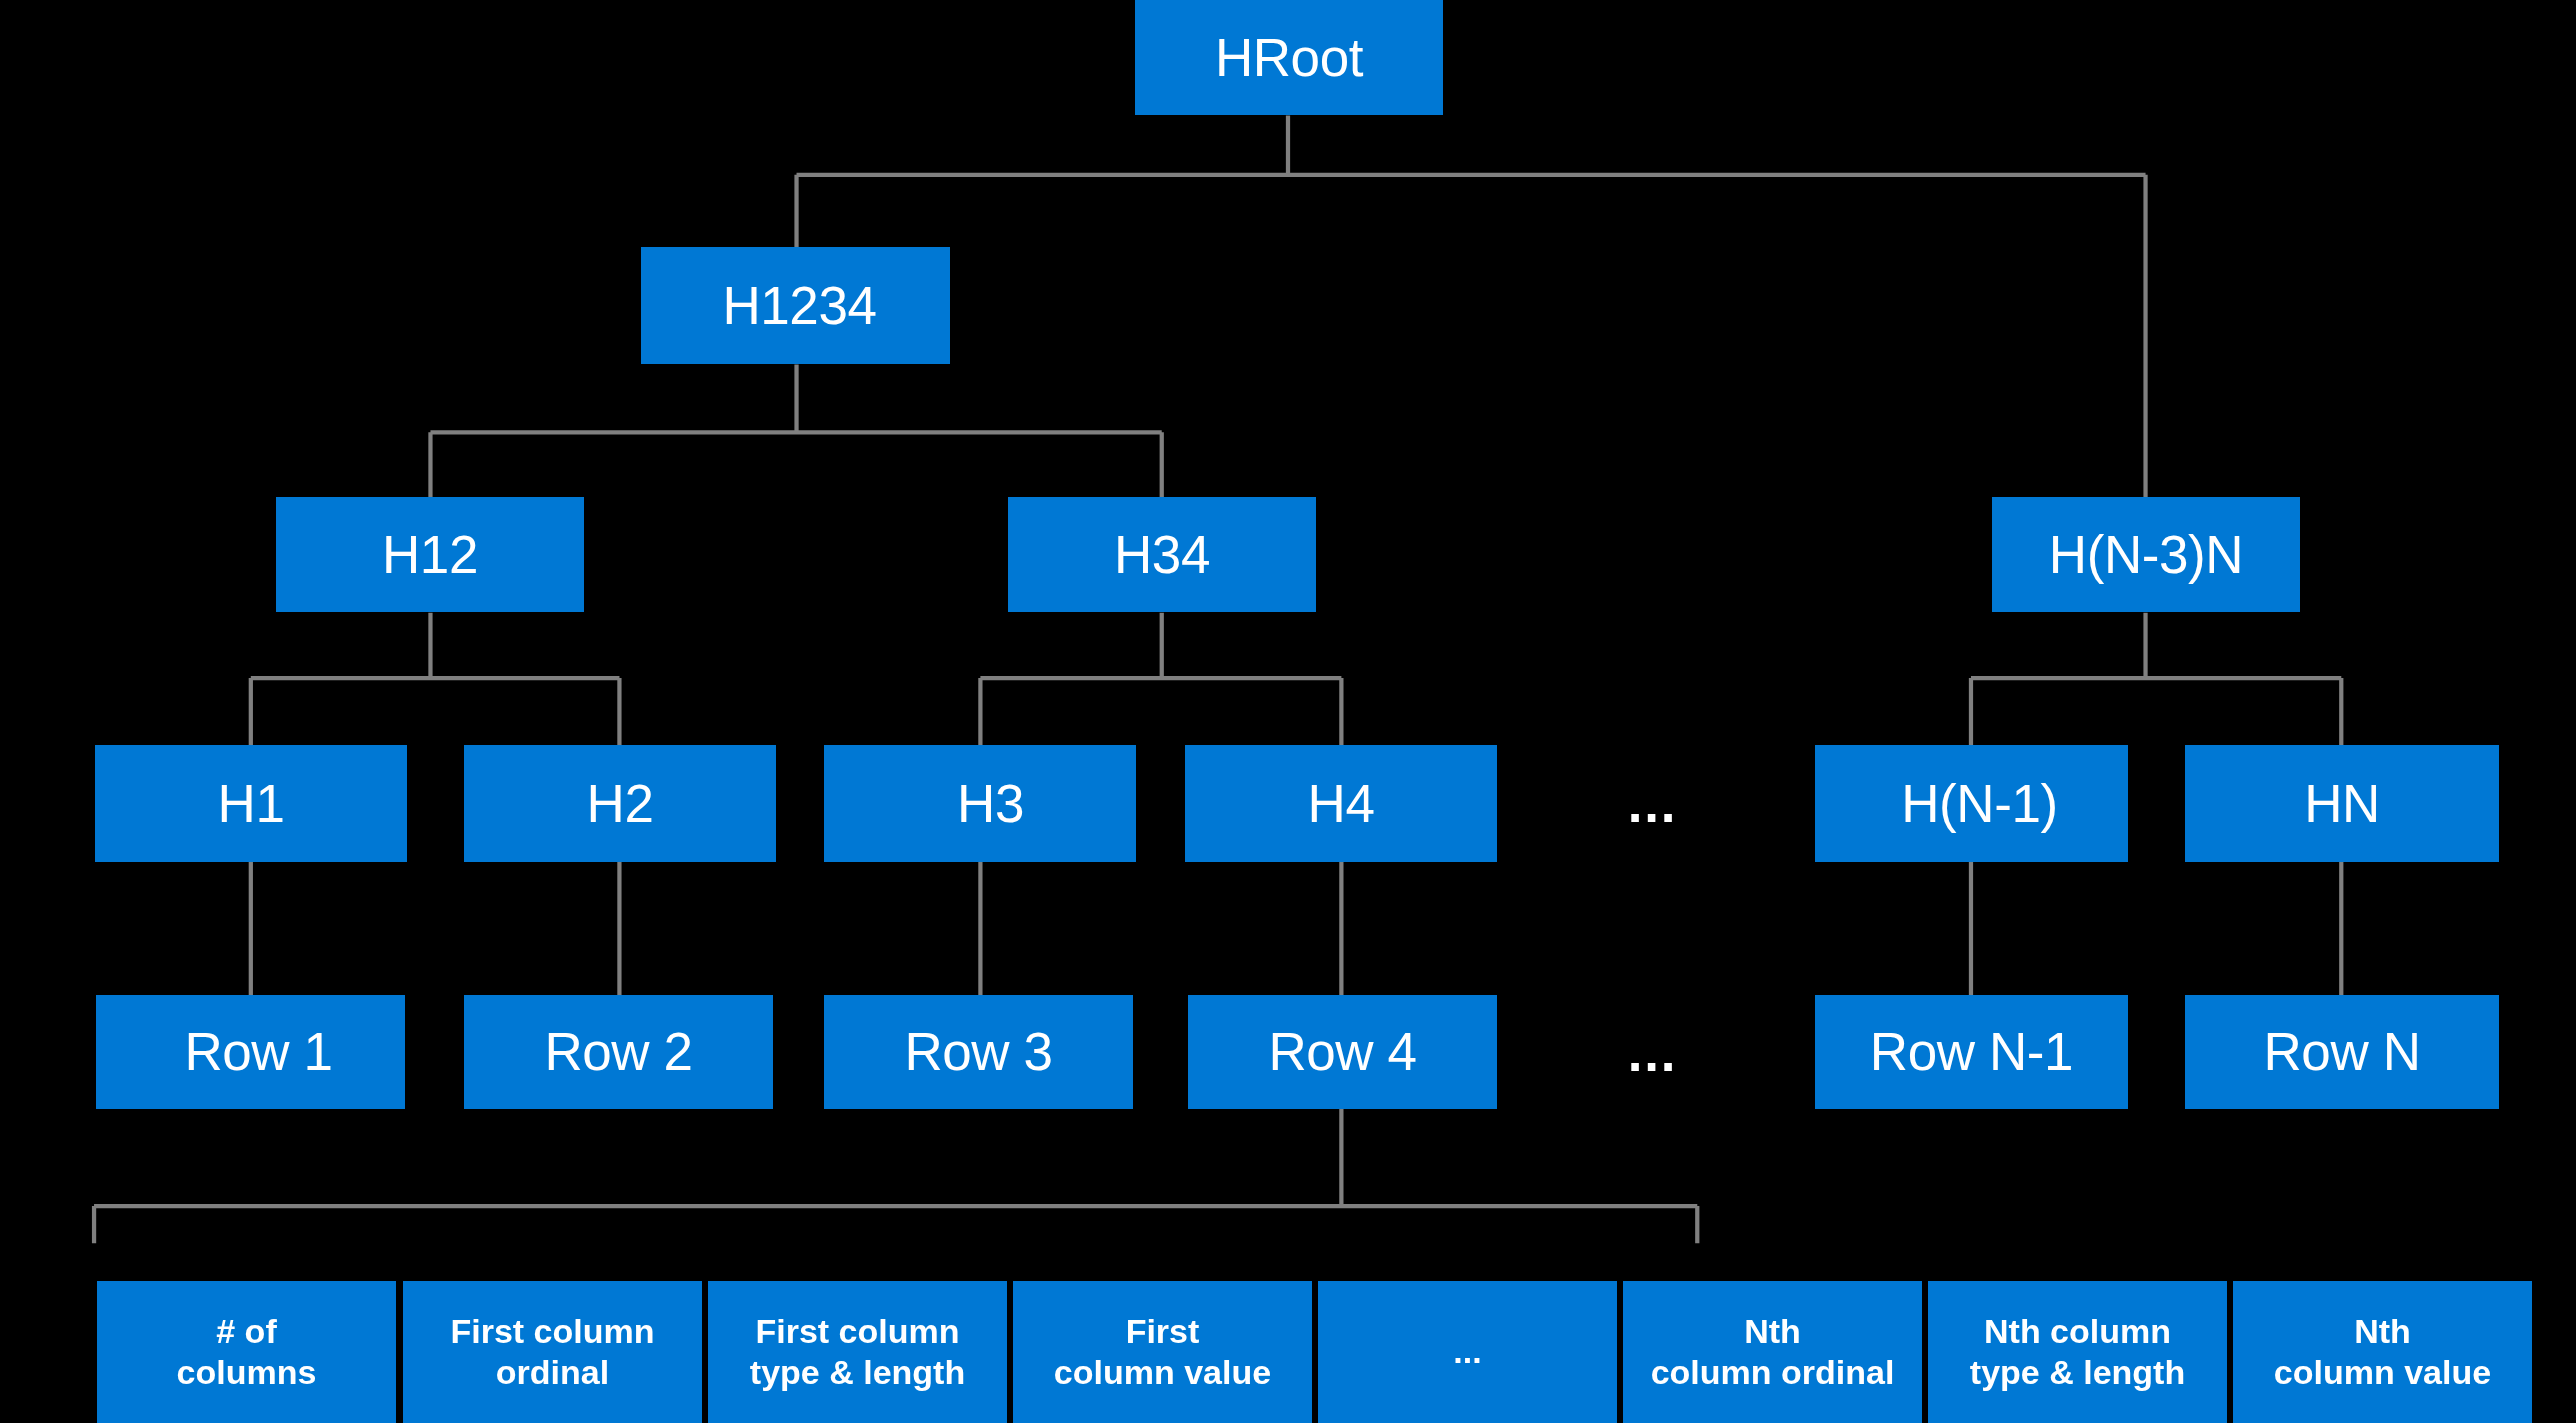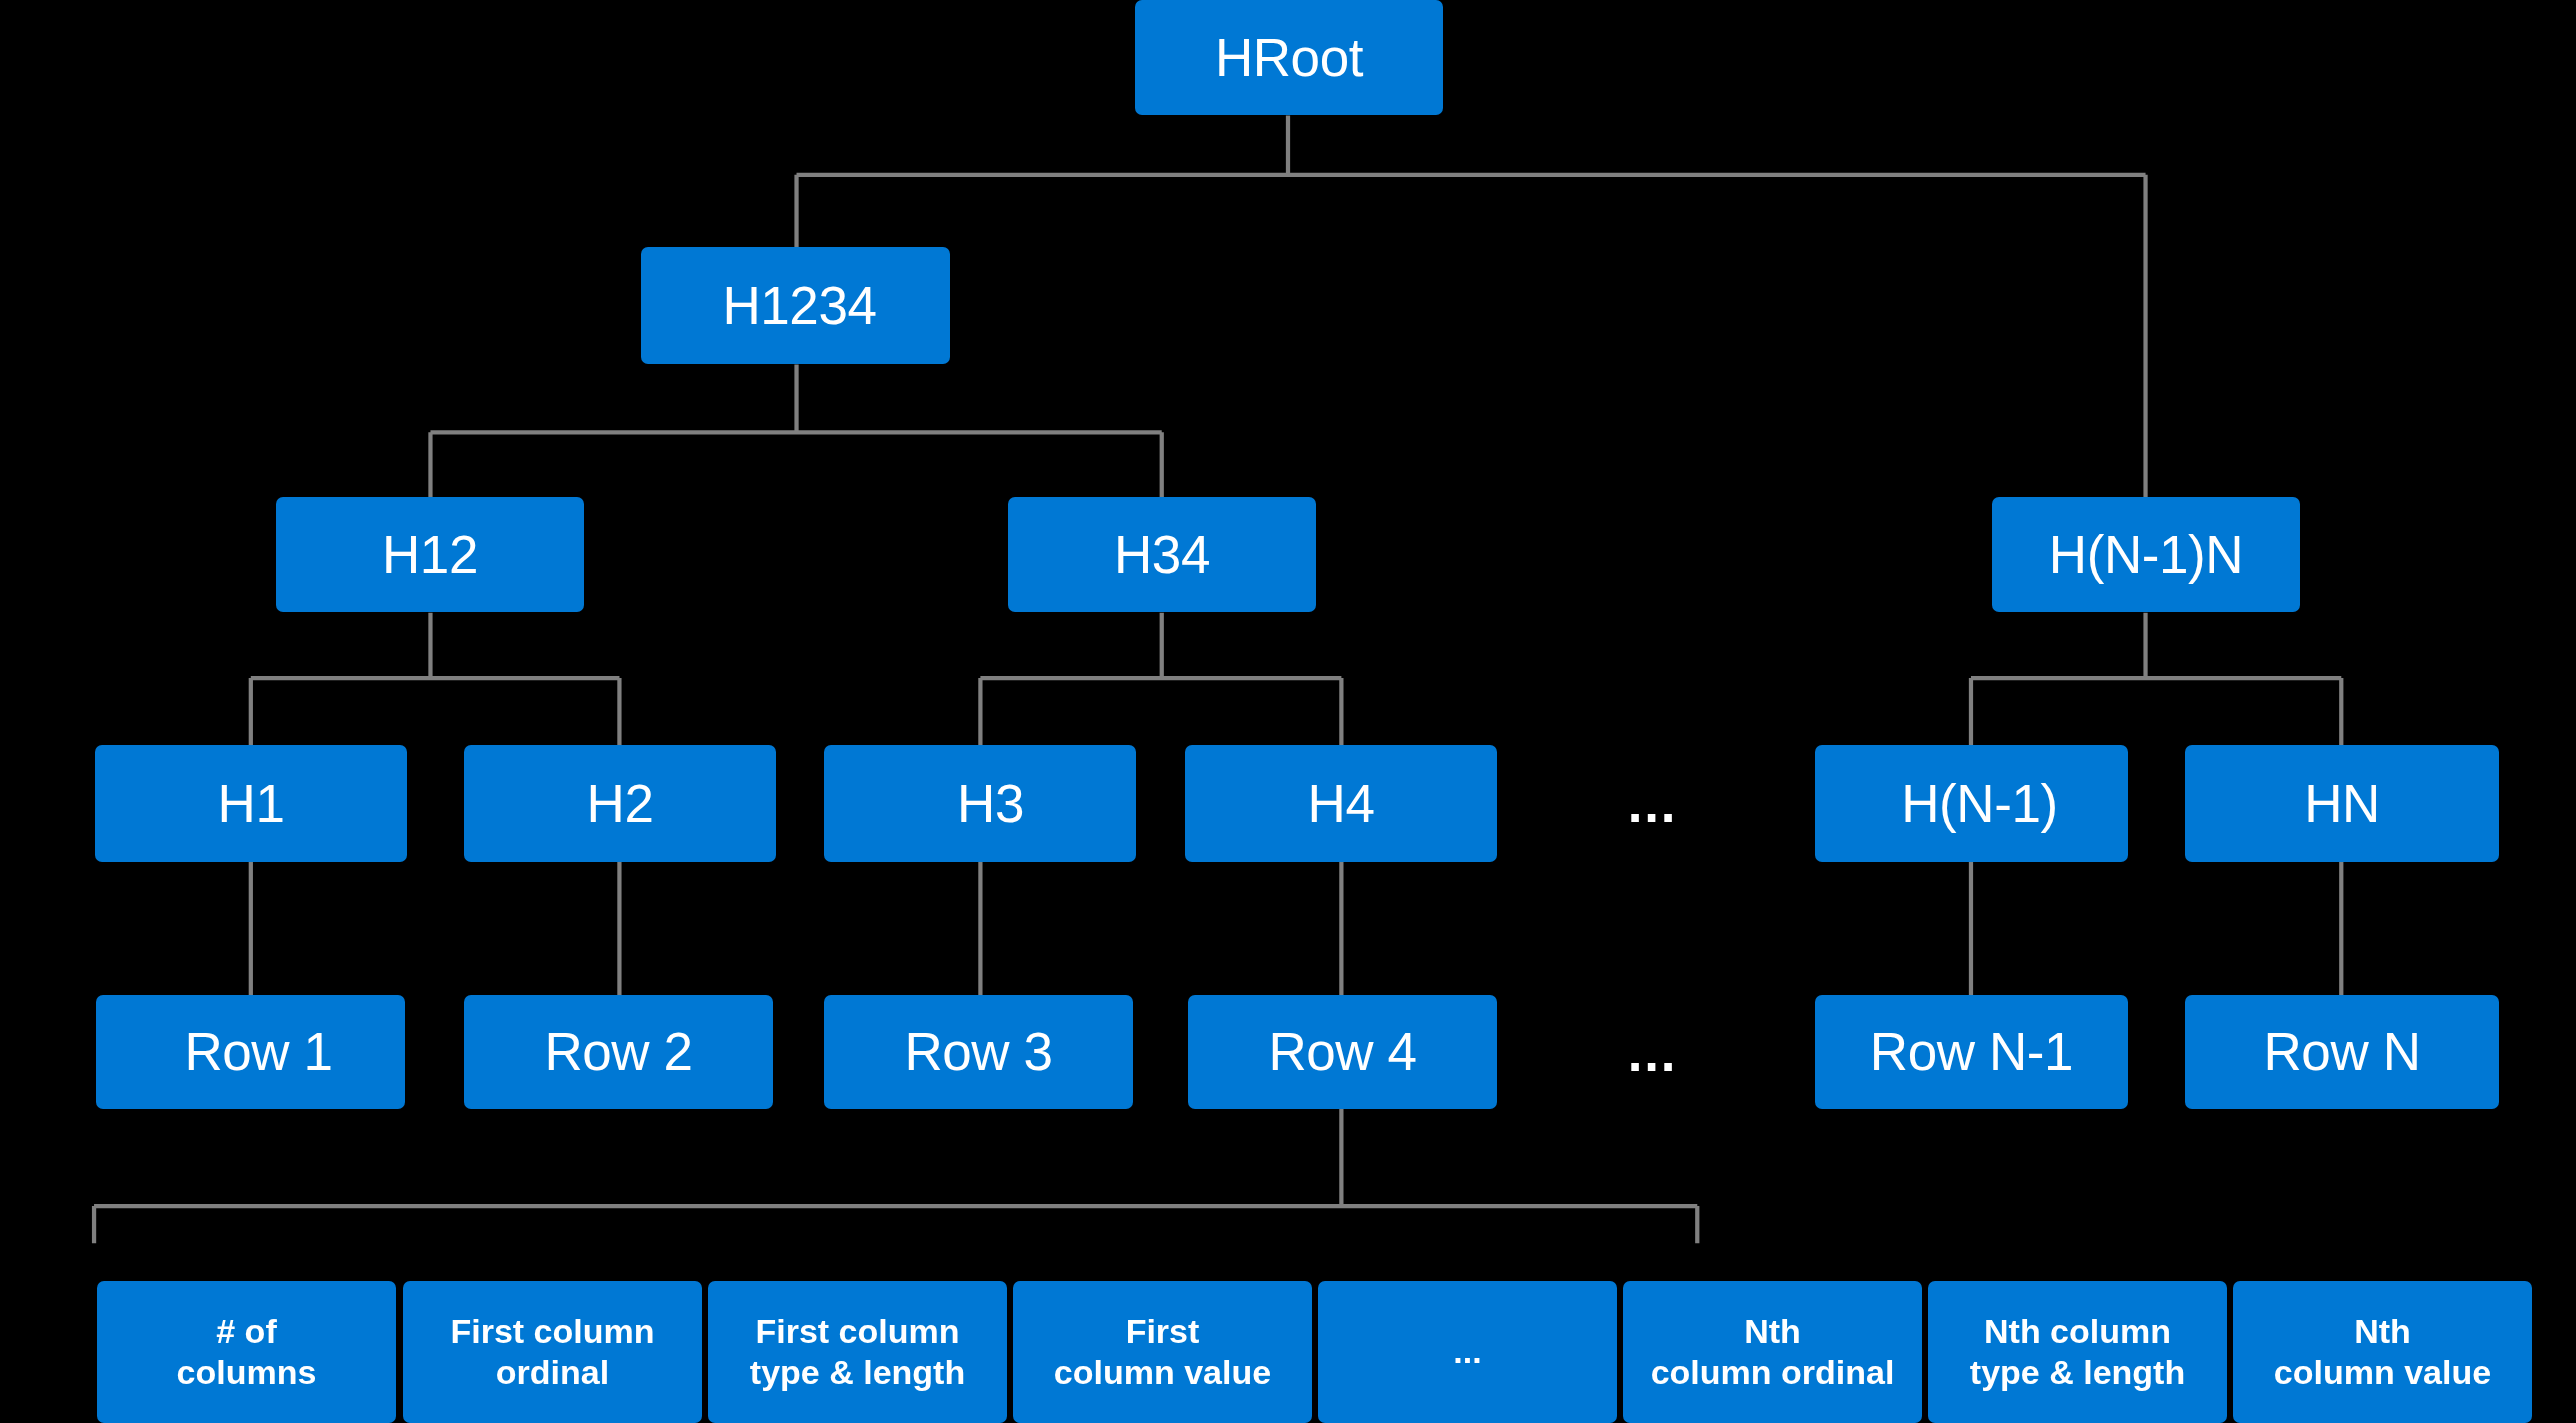--- a/index.html
+++ b/index.html
@@ -30,21 +30,20 @@
     position: absolute;
     background: #0078D4;
     color: #FFFFFF;
     display: flex;
     align-items: center;
     justify-content: center;
     text-align: center;
     box-sizing: border-box;
     line-height: 1.12;
     font-weight: 400;
-    border-radius: 7px;
   }
   .node.level-root,
   .node.level-mid,
   .node.level-hash,
   .node.level-row {
     font-size: 53px;
     letter-spacing: -0.4px;
   }
   .node.level-col {
     font-size: 34px;
@@ -91,21 +90,21 @@
       <div class="node level-mid" style="left: 641px; top: 247px; width: 309px; height: 117px; padding-left: 8px;">
         <span>H1234</span>
       </div>
       <div class="node level-mid" style="left: 276px; top: 497px; width: 308px; height: 115px;">
         <span>H12</span>
       </div>
       <div class="node level-mid" style="left: 1008px; top: 497px; width: 308px; height: 115px;">
         <span>H34</span>
       </div>
       <div class="node level-mid" style="left: 1992px; top: 497px; width: 308px; height: 115px;">
-        <span>H(N-1)N</span>
+        <span>H(N-3)N</span>
       </div>
       <div class="node level-hash" style="left: 95px; top: 745px; width: 312px; height: 117px;">
         <span>H1</span>
       </div>
       <div class="node level-hash" style="left: 464px; top: 745px; width: 312px; height: 117px;">
         <span>H2</span>
       </div>
       <div class="node level-hash" style="left: 824px; top: 745px; width: 312px; height: 117px; padding-left: 21px;">
         <span>H3</span>
       </div>

